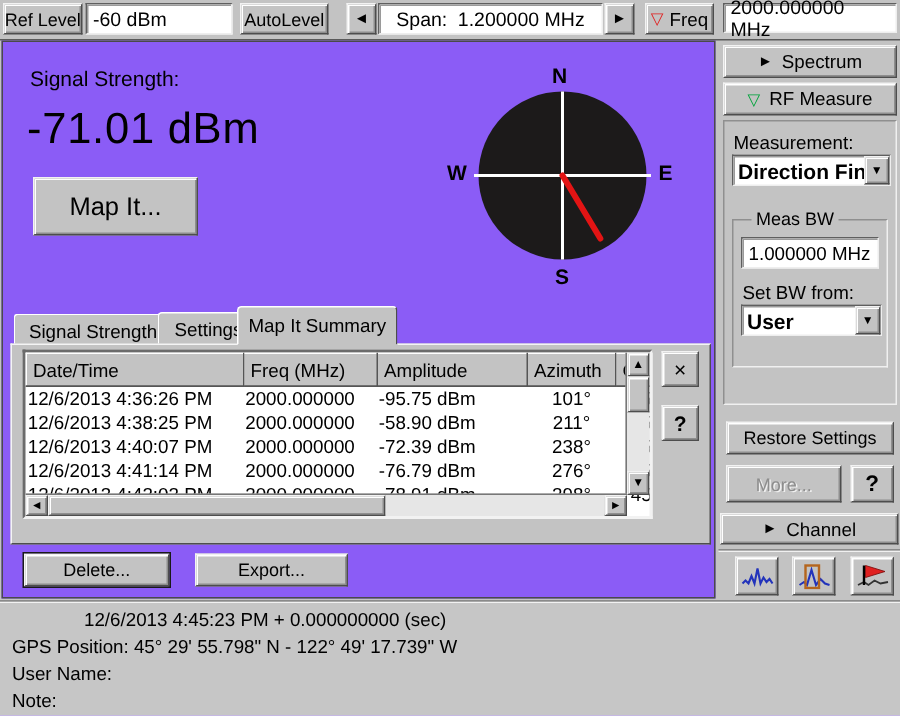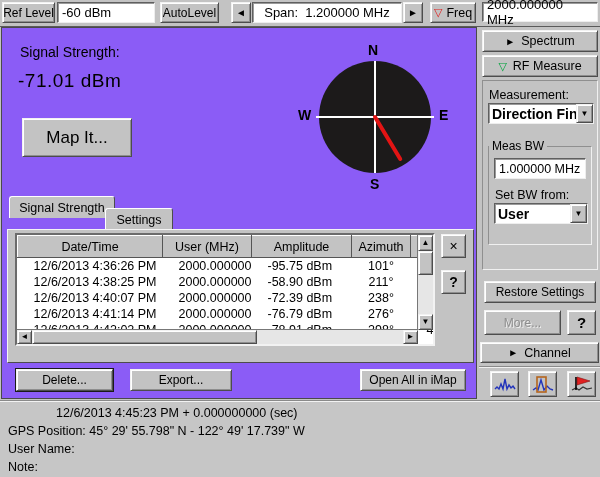--- a/index.html
+++ b/index.html
@@ -19,59 +19,59 @@
   .disabled{color:#8d8d8d;text-shadow:1px 1px 0 #f0f0f0;}
 
   
   #topbar .field{display:flex;align-items:center;padding:0 4px;font-size:13px;}
   .arrow-btn{font-size:10px;}
 
   
   #main{position:absolute;left:1px;top:27px;width:476px;height:372px;
         border:1px solid #4a4a4a;background:#8b5cf6;box-sizing:border-box;}
   #sig-label{font-size:14px;}
-  #sig-value{font-size:19px;letter-spacing:0.5px;}
+  #sig-value{font-size:29px;letter-spacing:0.5px;}
 
   
   #compass-circle{border-radius:50%;background:#1c1a1a;}
   .compass-label{position:absolute;font-weight:bold;font-size:14px;}
   #needle{width:4px;height:53px;background:#e31414;border-radius:2px;transform-origin:2px 2px;}
   .cross{position:absolute;background:#fff;}
 
   
   .tab{position:absolute;background:#c3c3c3;border-top:1px solid #fff;border-left:1px solid #fff;
        border-right:1px solid #4d4d4d;border-top-left-radius:3px;border-top-right-radius:3px;
        display:flex;align-items:center;justify-content:center;font-size:12.5px;box-sizing:border-box;}
   #tab-panel{position:absolute;background:#c3c3c3;border-top:1px solid #f4f4f4;border-left:1px solid #f4f4f4;
        border-right:1px solid #4d4d4d;border-bottom:1px solid #4d4d4d;box-sizing:border-box;}
 
   
   #df-table{position:absolute;background:#fff;border-top:2px solid #6b6b6b;border-left:2px solid #6b6b6b;
             border-bottom:2px solid #f2f2f2;border-right:2px solid #f2f2f2;box-sizing:border-box;overflow:hidden;}
   #grid{border-collapse:collapse;table-layout:fixed;width:387px;font-size:12.5px;}
-  #grid th{background:#c3c3c3;font-weight:normal;text-align:center;padding:2px 4px;height:17px;
+  #grid th{background:#c3c3c3;font-weight:normal;text-align:left;padding:2px 4px;height:17px;
            border-top:1px solid #fff;border-left:1px solid #fff;border-right:1px solid #555;border-bottom:1px solid #555;
            overflow:hidden;white-space:nowrap;}
-  #grid td{padding:1px 16px;height:14px;white-space:nowrap;overflow:hidden;border:none;}
+  #grid td{padding:1px 1px;height:14px;white-space:nowrap;overflow:hidden;border:none;}
   .col0{width:136px;} .col1{width:80px;} .col2{width:91px;} .col3{width:50px;text-align:center;} .col4{width:30px;text-align:center;}
   .sb{background:#c3c3c3;}
   .sb-btn{font-size:8px;line-height:1;}
   .sb-track{background:#e6e6e6;}
 
   
   .side-btn{font-size:12.5px;gap:6px;}
   .tri-red{color:#e02020;font-size:11px;}
   .tri-green{color:#00a43c;font-size:11px;}
   .tri-black{color:#000;font-size:10px;}
   .combo{display:flex;box-sizing:border-box;}
   .combo .val{flex:1;padding:2px 3px;font-size:14px;white-space:nowrap;overflow:hidden;font-weight:bold;}
   .combo .dd{width:17px;display:flex;align-items:center;justify-content:center;font-size:8px;}
   #side-panel{border:1px solid #8f8f8f;border-bottom-color:#f0f0f0;border-right-color:#f0f0f0;box-sizing:border-box;}
   #measbw-group{border:1px solid #8f8f8f;border-bottom-color:#f0f0f0;border-right-color:#f0f0f0;box-sizing:border-box;}
-  #measbw-title{position:absolute;top:-8px;left:0;background:#c3c3c3;padding:0 3px;font-size:12px;}
+  #measbw-title{position:absolute;top:-8px;left:12px;background:#c3c3c3;padding:0 3px;font-size:12px;}
 
   
   #status{position:absolute;left:0;top:400px;width:600px;height:77px;background:#c6c6c6;
           border-top:1px solid #8a8a8a;box-shadow:inset 0 1px 0 #f2f2f2;font-size:12.5px;}
   #status div{padding:1px 0 1px 8px;line-height:16px;white-space:nowrap;}
 
   svg{display:block;}
 </style>
 </head>
 <body>
@@ -121,34 +121,37 @@
       <div class="compass-label" style="left:76px;top:6px;">N</div>
       <div class="compass-label" style="left:78px;top:140px;">S</div>
       <div class="compass-label" style="left:6px;top:71px;">W</div>
       <div class="compass-label" style="left:147px;top:71px;">E</div>
       <div class="abs" id="compass-circle" style="left:27px;top:25px;width:112px;height:112px;"></div>
       <div class="cross" style="left:82px;top:25px;width:2px;height:112px;"></div>
       <div class="cross" style="left:24px;top:80px;width:118px;height:2px;"></div>
       <div class="abs" id="needle" style="left: 81px; top: 79px; transform: rotate(-31deg);"></div>
     </div>
 
-    <div class="tab" style="left:7px;top:168px;width:106px;height:22px;">
+    <div class="tab" style="left:7px;top:181px;width:106px;height:22px;">
       <span>Signal Strength</span>
     </div>
     <div class="tab" style="left:103px;top:180px;width:68px;height:22px;">
       <span>Settings</span>
+    </div>
+    <div class="tab" style="left:156px;top:176px;width:107px;height:26px;z-index:3;border-bottom:1px solid #c3c3c3;">
+      <span>Map It Summary</span>
     </div>
     <div id="tab-panel" style="left:5px;top:201px;width:467px;height:134px;z-index:2;"></div>
 
     <div id="df-table" style="left:13px;top:205px;width:420px;height:113px;z-index:4;">
       <table id="grid">
         <thead>
             <tr id="grid-head">
               <th class="col0">Date/Time</th>
-              <th class="col1">User (MHz)</th>
+              <th class="col1">Freq (MHz)</th>
               <th class="col2">Amplitude</th>
               <th class="col3">Azimuth</th>
               <th class="col4">GPS</th>
             </tr>
           </thead>
         <tbody id="grid-body">
             <tr>
               <td class="col0">12/6/2013 4:36:26 PM</td>
               <td class="col1">2000.000000</td>
               <td class="col2">-95.75 dBm</td>
@@ -215,23 +218,20 @@
     <div class="abs raised" style="left:439px;top:242px;width:25px;height:24px;font-size:14px;font-weight:bold;z-index:4;">
       <span>?</span>
     </div>
 
     <div class="abs raised" style="left:128px;top:341px;width:102px;height:22px;z-index:4;">
       <span>Export...</span>
     </div>
     <div class="abs raised btn-default" style="left:14px;top:341px;width:97px;height:22px;z-index:4;">
       <span>Delete...</span>
     </div>
-    <div class="abs raised" style="left:358px;top:341px;width:106px;height:22px;z-index:4;">
-      <span>Open All in iMap</span>
-    </div>
   </div>
 
   <div>
     <div class="abs raised side-btn" style="left:482px;top:30px;width:116px;height:22px;">
       <span class="tri-black">►</span>
       <span>Spectrum</span>
     </div>
     <div class="abs raised side-btn" style="left:482px;top:55px;width:116px;height:22px;">
       <span class="tri-green">▽</span>
       <span>RF Measure</span>

